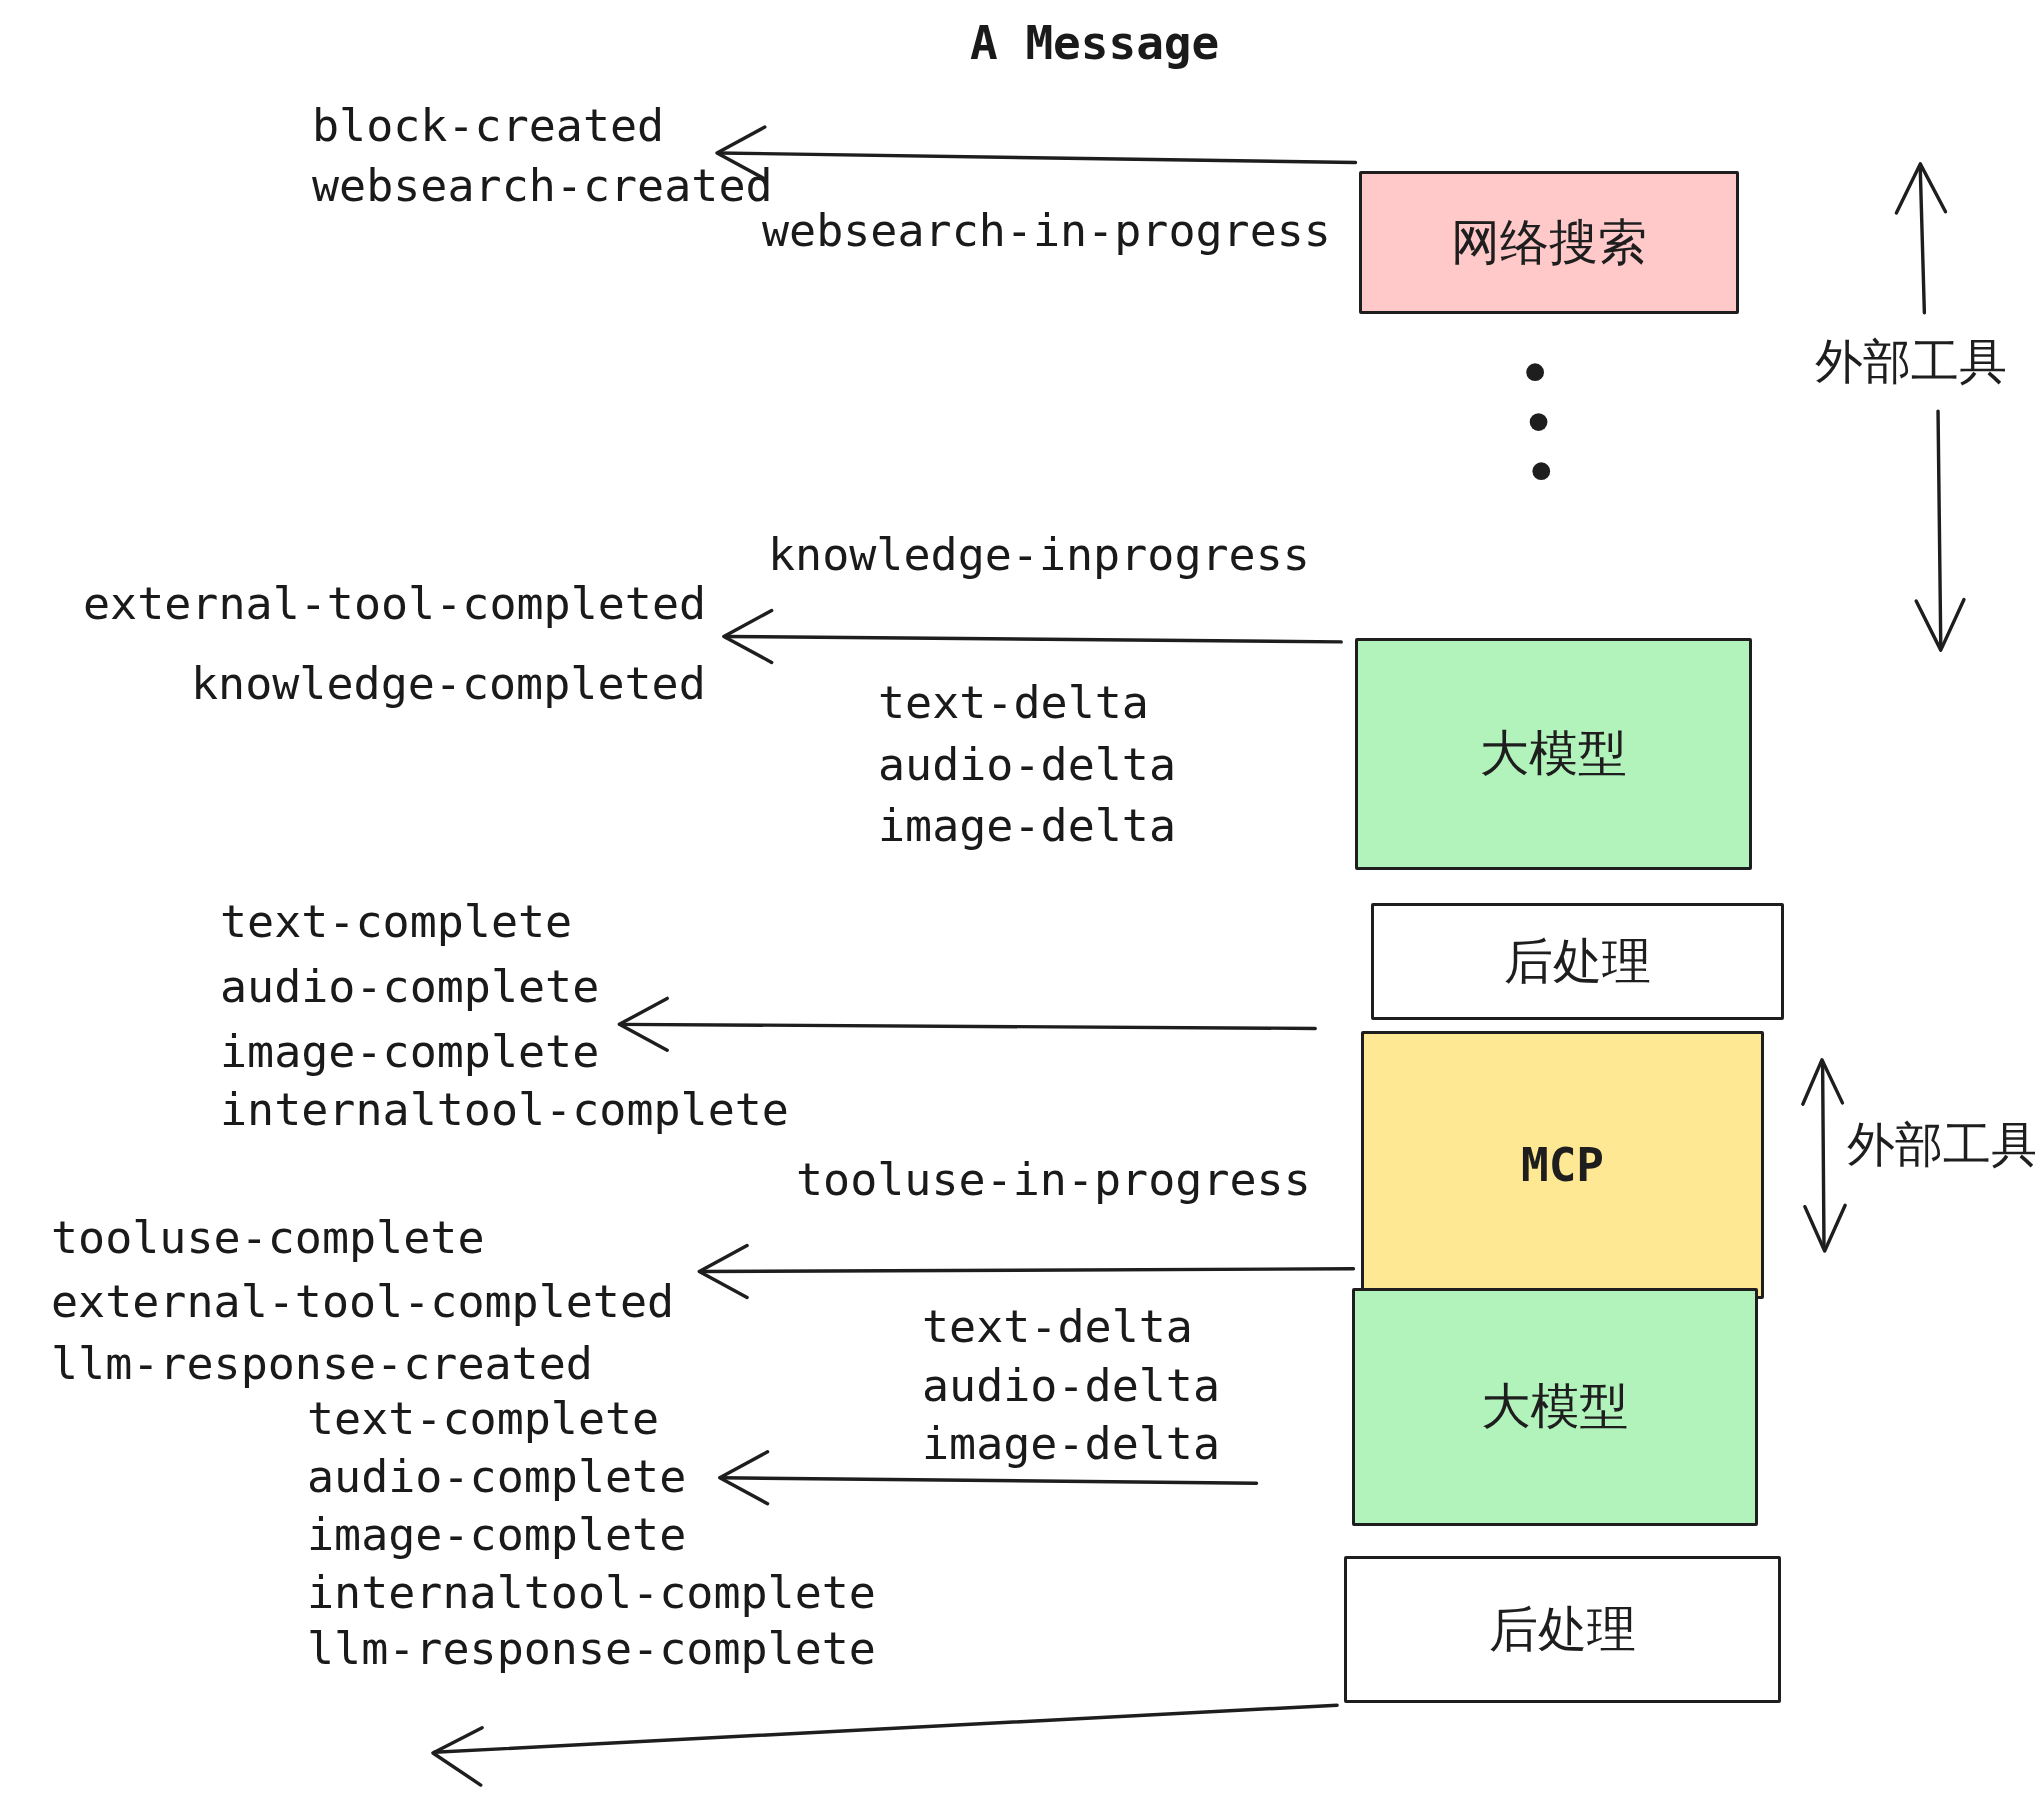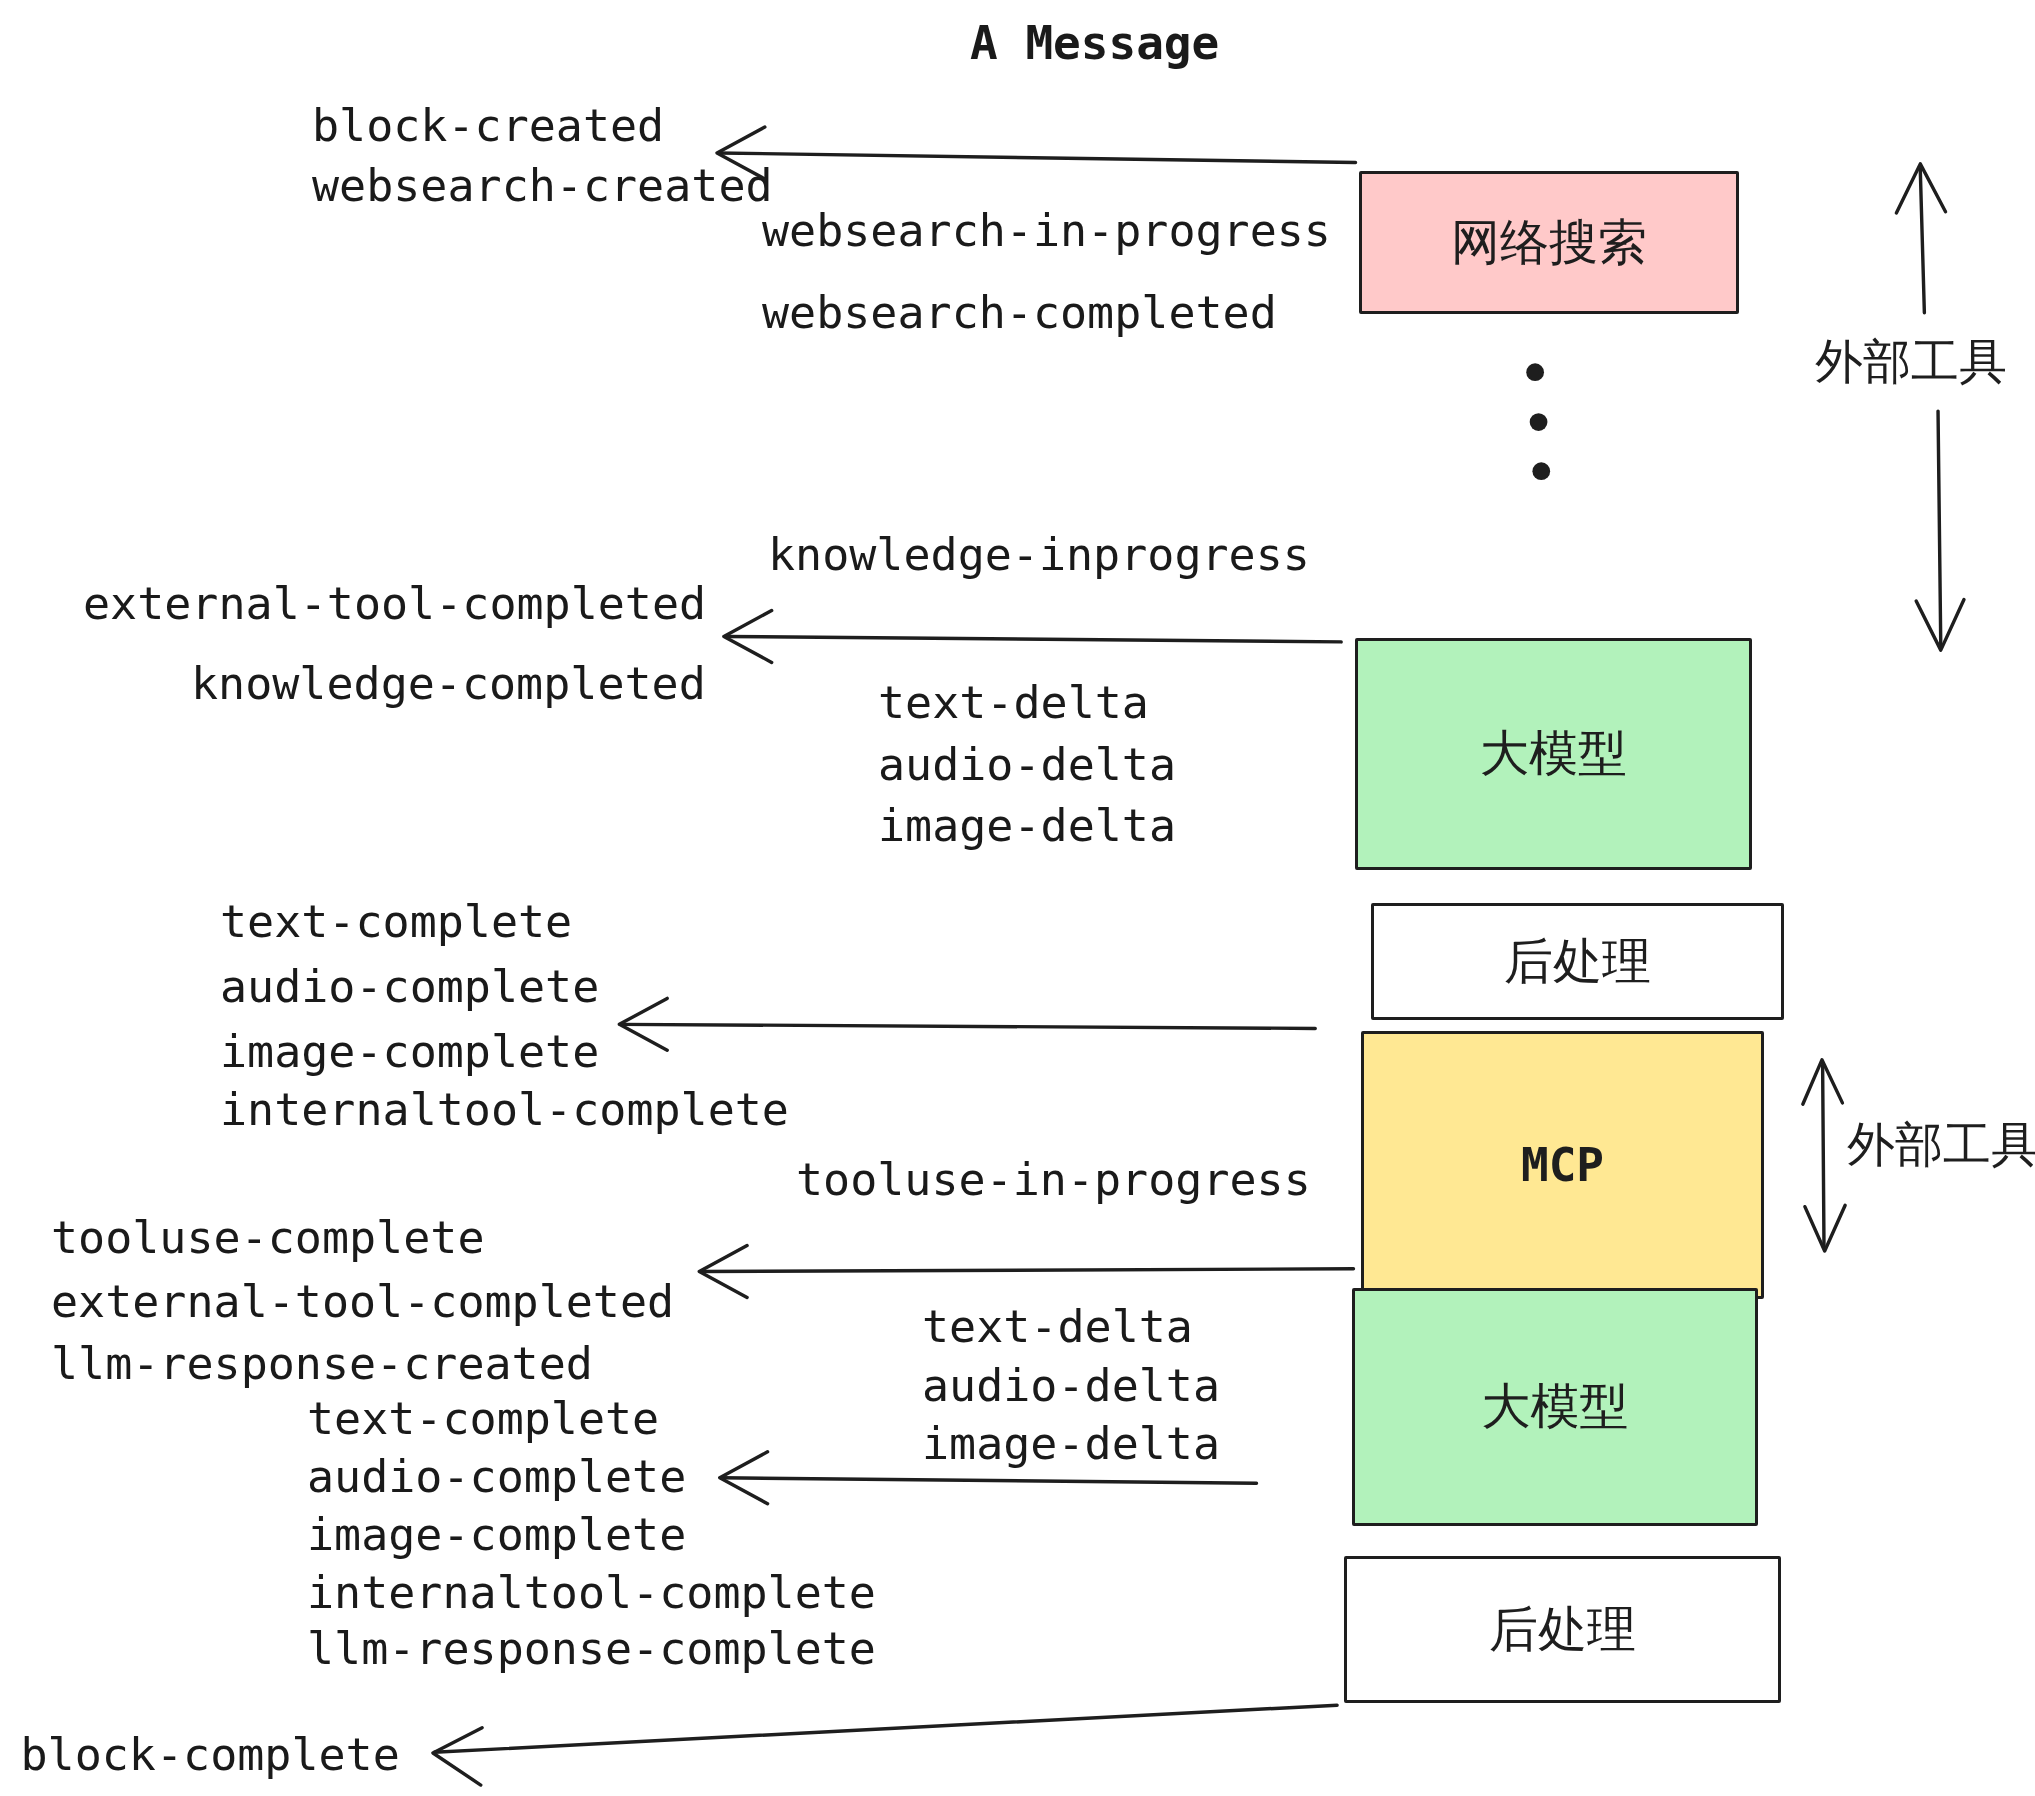--- a/index.html
+++ b/index.html
@@ -77,21 +77,20 @@
 </head>
 <body>
 
 <div id="canvas">
 
   <div class="title" style="left:970px;top:13px;">A Message</div>
 
   <div class="evt" style="left:312px;top:96px;">block-created</div>
   <div class="evt" style="left:312px;top:156px;">websearch-created</div>
   <div class="evt" style="left:762px;top:201px;">websearch-in-progress</div>
-  <div class="evt" style="left:762px;top:283px;">websearch-completed</div>
   <div class="evt" style="left:768px;top:525px;">knowledge-inprogress</div>
   <div class="evt" style="left:83px;top:574px;">external-tool-completed</div>
   <div class="evt" style="left:191px;top:634px;margin-top:20px;">knowledge-completed</div>
   <div class="evt" style="left:878px;top:673px;">text-delta</div>
   <div class="evt" style="left:878px;top:735px;">audio-delta</div>
   <div class="evt" style="left:878px;top:796px;">image-delta</div>
   <div class="evt" style="left:220px;top:892px;">text-complete</div>
   <div class="evt" style="left:220px;top:957px;">audio-complete</div>
   <div class="evt" style="left:220px;top:1022px;">image-complete</div>
   <div class="evt" style="left:220px;top:1080px;">internaltool-complete</div>
@@ -100,21 +99,20 @@
   <div class="evt" style="left:51px;top:1272px;">external-tool-completed</div>
   <div class="evt" style="left:51px;top:1334px;">llm-response-created</div>
   <div class="evt" style="left:307px;top:1389px;">text-complete</div>
   <div class="evt" style="left:307px;top:1447px;">audio-complete</div>
   <div class="evt" style="left:307px;top:1505px;">image-complete</div>
   <div class="evt" style="left:307px;top:1563px;">internaltool-complete</div>
   <div class="evt" style="left:307px;top:1619px;">llm-response-complete</div>
   <div class="evt" style="left:922px;top:1297px;">text-delta</div>
   <div class="evt" style="left:922px;top:1356px;">audio-delta</div>
   <div class="evt" style="left:922px;top:1414px;">image-delta</div>
-  <div class="evt" style="left:20.5px;top:1725px;">block-complete</div>
 
   <div class="box" style="left: 1359px; top: 171px; width: 380px; height: 143px; background: rgb(255, 201, 201);">
     <span class="lbl">网络搜索</span>
   </div>
   <div class="box" style="left: 1355px; top: 638px; width: 397px; height: 232px; background: rgb(178, 242, 187);">
     <span class="lbl">大模型</span>
   </div>
   <div class="box" style="left: 1371px; top: 903px; width: 413px; height: 117px; background: rgb(255, 255, 255);">
     <span class="lbl">后处理</span>
   </div>

